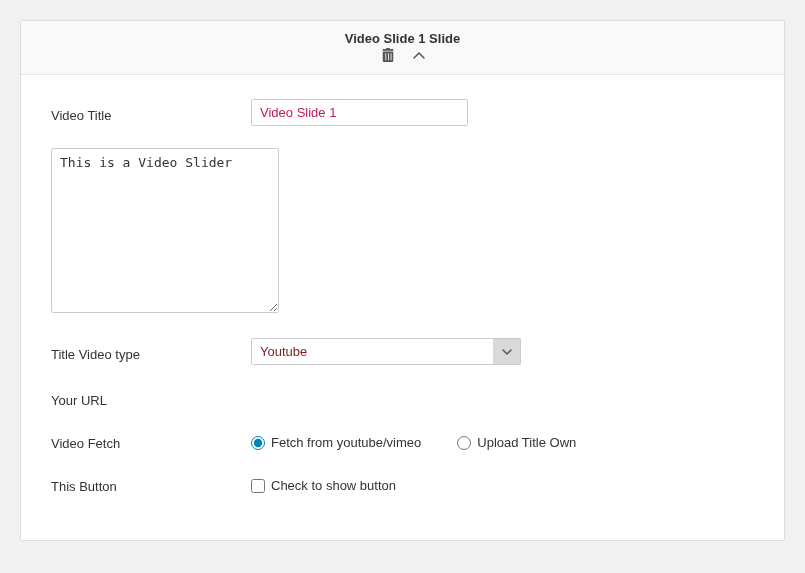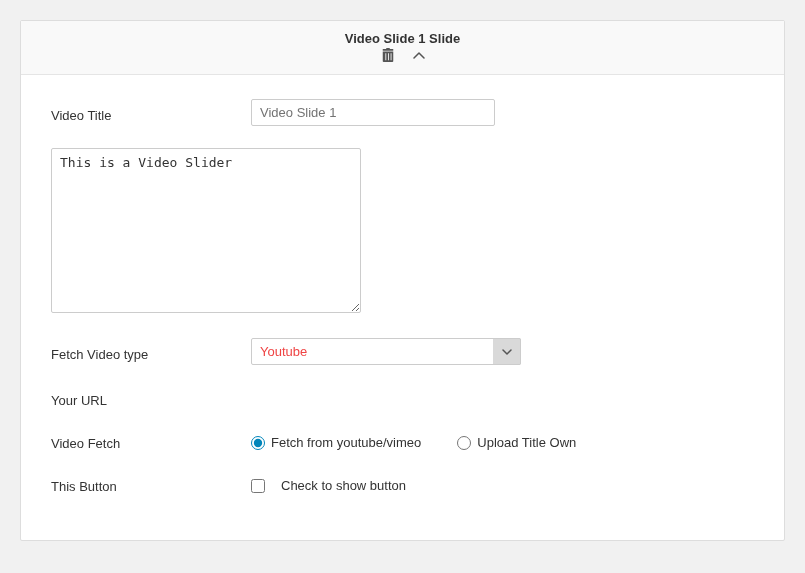--- a/index.html
+++ b/index.html
@@ -75,31 +75,31 @@
       font-size: 13px;
       color: #333;
       padding-top: 6px;
     }
 
     .form-control-wrap {
       flex: 1;
     }
 
     .form-input {
-      width: 244px;
+      width: 217px;
       padding: 5px 8px;
       font-size: 13px;
       border: 1px solid #ccc;
       border-radius: 2px;
-      color: #737373;
+      color: #be185d;
       outline: none;
     }
 
     .form-textarea {
-      width: 310px;
+      width: 228px;
       height: 165px;
       padding: 6px 8px;
       font-size: 13px;
       border: 1px solid #ccc;
       border-radius: 2px;
       color: #333;
       resize: vertical;
       outline: none;
     }
 
@@ -108,21 +108,21 @@
       display: inline-block;
       width: 270px;
     }
 
     .form-select {
       width: 100%;
       padding: 5px 28px 5px 8px;
       font-size: 13px;
       border: 1px solid #ccc;
       border-radius: 2px;
-      color: #ef4444;
+      color: #7f1d1d;
       background: #fff;
       appearance: none;
       -webkit-appearance: none;
       outline: none;
       cursor: pointer;
     }
 
     .select-arrow {
       position: absolute;
       right: 0;
@@ -160,21 +160,21 @@
     .radio-label input[type="radio"] {
       accent-color: #0085ba;
       width: 14px;
       height: 14px;
       cursor: pointer;
     }
 
     .checkbox-label {
       display: flex;
       align-items: center;
-      gap: 16px;
+      gap: 6px;
       font-size: 13px;
       color: #333;
       cursor: pointer;
       padding-top: 4px;
     }
 
     .checkbox-label input[type="checkbox"] {
       width: 14px;
       height: 14px;
       cursor: pointer;
@@ -221,21 +221,21 @@
       </div>
     </div>
 
     <div class="form-row">
       <div class="form-control-wrap">
         <textarea class="form-textarea" style="">This is a Video Slider</textarea>
       </div>
     </div>
 
     <div class="form-row">
-      <label class="form-label">Fetch Video type</label>
+      <label class="form-label">Title Video type</label>
       <div class="form-control-wrap">
         <div class="select-wrapper">
           <select class="form-select">
             <option value="Youtube" selected="">Youtube</option>
             <option value="Vimeo">Vimeo</option>
             <option value="Self Hosted">Self Hosted</option>
           </select>
           <div class="select-arrow">
             <svg width="10" height="6" viewBox="0 0 10 6" fill="none" xmlns="http://www.w3.org/2000/svg">
               <path d="M1 1l4 4 4-4" stroke="#555" stroke-width="1.5" stroke-linecap="round" stroke-linejoin="round"></path>

